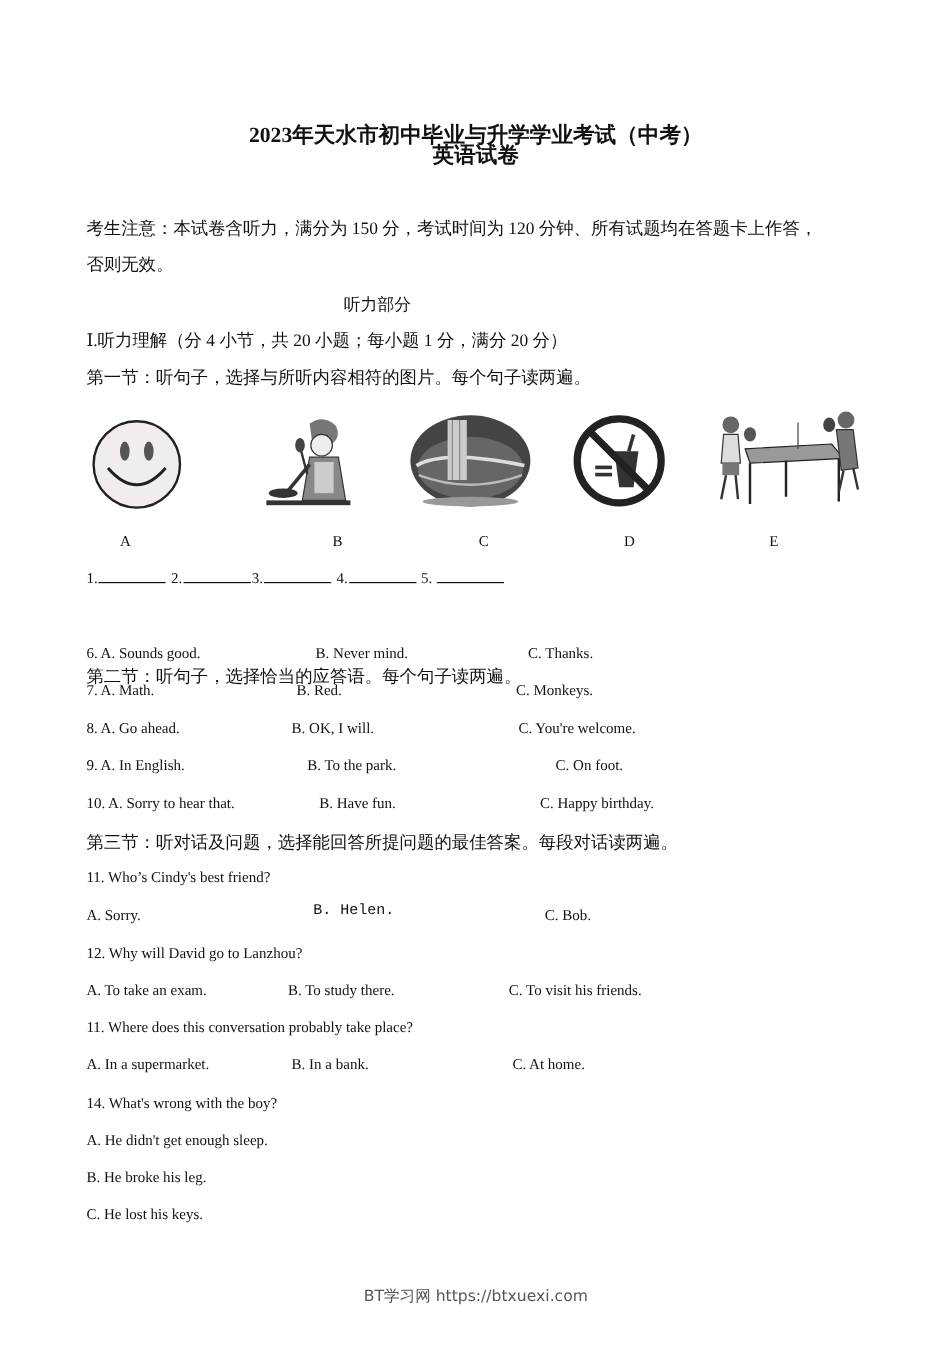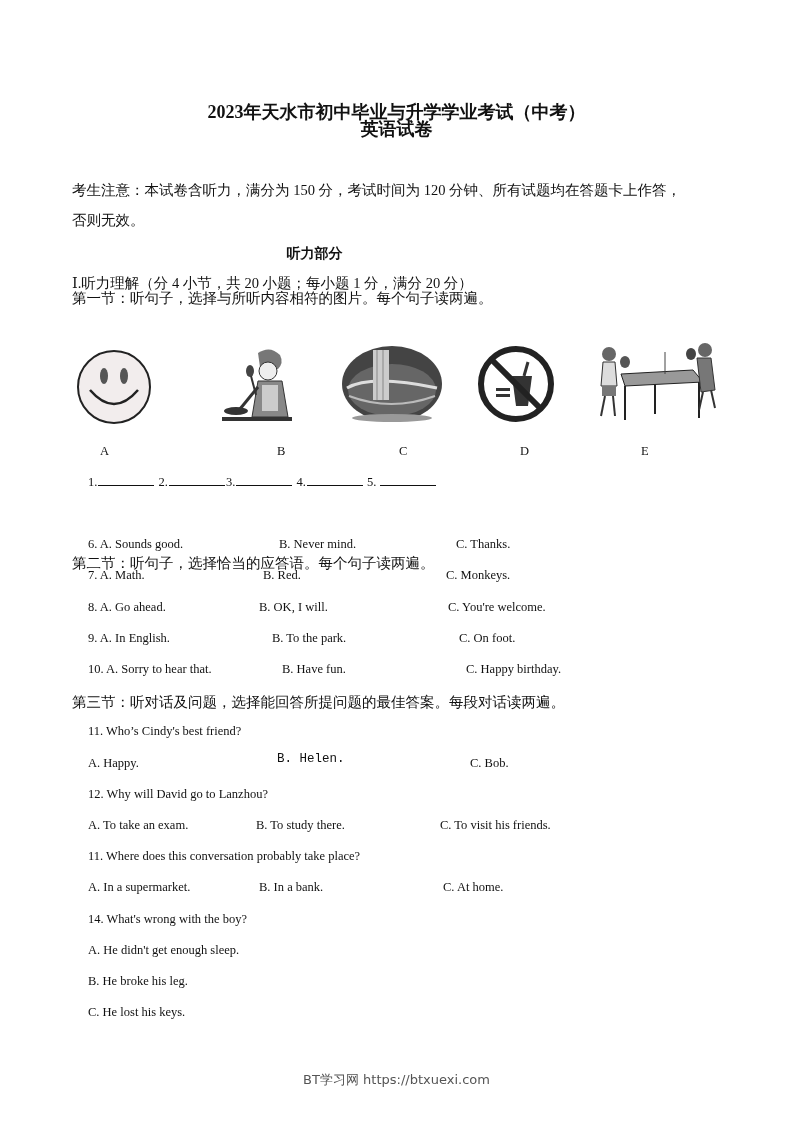--- a/index.html
+++ b/index.html
@@ -1,39 +1,39 @@
 <!DOCTYPE html>
 <html><head>
 <meta charset="utf-8">
 <style>
   html, body { margin: 0; padding: 0; background: #ffffff; }
   body { width: 793px; height: 1122px; position: relative; overflow: hidden;
          font-family: "Liberation Serif", "DejaVu Serif", serif; color: #111; }
   .abs { position: absolute; white-space: nowrap; }
   .title { font-weight: bold; font-size: 18px; left: 0; width: 793px; text-align: center; }
   .bold { font-weight: normal; font-size: 14.5px; }
-  .line { font-size: 12.5px; margin-left: 16px; }
-  .hdr-center { font-size: 14px; left: 0; width: 629px; text-align: center; font-weight: bold; }
+  .line { font-size: 12.5px; }
+  .hdr-center { font-size: 14px; left: 0; width: 629px; text-align: center; }
   .pic { position: absolute; }
   .pic-label { font-size: 12.5px; }
   .blank { display: inline-block; width: 56px; border-bottom: 1px solid #111; height: 11px; vertical-align: baseline; margin: 0 1px; }
   .footer { font-family: "DejaVu Sans", sans-serif; font-size: 13px; color: #555; left: 0; width: 793px; text-align: center; }
 </style>
 </head>
 <body>
 
 <div class="abs title" style="top:100px;">2023年天水市初中毕业与升学学业考试（中考）</div>
 <div class="abs title" style="top:116px; top:117px; font-size:18px;">英语试卷</div>
 
 <div class="abs bold" style="left:72px; top:181px;">考生注意：本试卷含听力，满分为 150 分，考试时间为 120 分钟、所有试题均在答题卡上作答，</div>
 <div class="abs bold" style="left:72px; top:211px;">否则无效。</div>
 
 <div class="abs hdr-center" style="top:245px;">听力部分</div>
 <div class="abs bold" style="left:72px; top:274px;">Ⅰ.听力理解（分 4 小节，共 20 小题；每小题 1 分，满分 20 分）</div>
-<div class="abs bold" style="left:72px; top:289px;text-align:right;">第一节：听句子，选择与所听内容相符的图片。每个句子读两遍。</div>
+<div class="abs bold" style="left:72px; top:305px;text-align:right;">第一节：听句子，选择与所听内容相符的图片。每个句子读两遍。</div>
 
 <div class="pic" style="left:75px; top:348px;">
   <svg width="78" height="78" viewBox="0 0 78 78">
     <circle cx="39" cy="39" r="36" fill="#f2eded" stroke="#222" stroke-width="2"></circle>
     <ellipse cx="29" cy="28" rx="4" ry="8" fill="#555"></ellipse>
     <ellipse cx="49" cy="28" rx="4" ry="8" fill="#555"></ellipse>
     <path d="M15 42 Q39 70 63 42" fill="none" stroke="#222" stroke-width="2.5"></path>
   </svg>
 </div>
 <div class="pic" style="left:218px; top:343px;">
@@ -114,30 +114,30 @@
 <div class="abs line" style="left:72px; top:568px;">7. A. Math.</div>
 <div class="abs line" style="left:247px; top:568px;">B. Red.</div>
 <div class="abs line" style="left:430px; top:568px;">C. Monkeys.</div>
 
 <div class="abs line" style="left:72px; top:600px;">8. A. Go ahead.</div>
 <div class="abs line" style="left:243px; top:600px;">B. OK, I will.</div>
 <div class="abs line" style="left:432px; top:600px;">C. You're welcome.</div>
 
 <div class="abs line" style="left:72px; top:631px;">9. A. In English.</div>
 <div class="abs line" style="left:256px; top:631px;">B. To the park.</div>
-<div class="abs line" style="left:443px; top:631px;">C. On foot.</div>
+<div class="abs line" style="left:463px; top:631px;">C. On foot.</div>
 
 <div class="abs line" style="left:72px; top:662px;">10. A. Sorry to hear that.</div>
 <div class="abs line" style="left:266px; top:662px;">B. Have fun.</div>
 <div class="abs line" style="left:450px; top:662px;">C. Happy birthday.</div>
 
 <div class="abs bold" style="left:72px; top:693px;">第三节：听对话及问题，选择能回答所提问题的最佳答案。每段对话读两遍。</div>
 
 <div class="abs line" style="left:72px; top:724px;">11. Who’s Cindy's best friend?</div>
-<div class="abs line" style="left:72px; top:756px;">A. Happy.</div>
+<div class="abs line" style="left:72px; top:756px;">A. Sorry.</div>
 <div class="abs line" style="left:261px; top:752px;font-family:Liberation Mono, monospace;">B. Helen.</div>
 <div class="abs line" style="left:454px; top:756px;">C. Bob.</div>
 
 <div class="abs line" style="left:72px; top:787px;">12. Why will David go to Lanzhou?</div>
 <div class="abs line" style="left:72px; top:818px;">A. To take an exam.</div>
 <div class="abs line" style="left:240px; top:818px;">B. To study there.</div>
 <div class="abs line" style="left:424px; top:818px;">C. To visit his friends.</div>
 
 <div class="abs line" style="left:72px; top:849px;">11. Where does this conversation probably take place?</div>
 <div class="abs line" style="left:72px; top:880px;">A. In a supermarket.</div>

